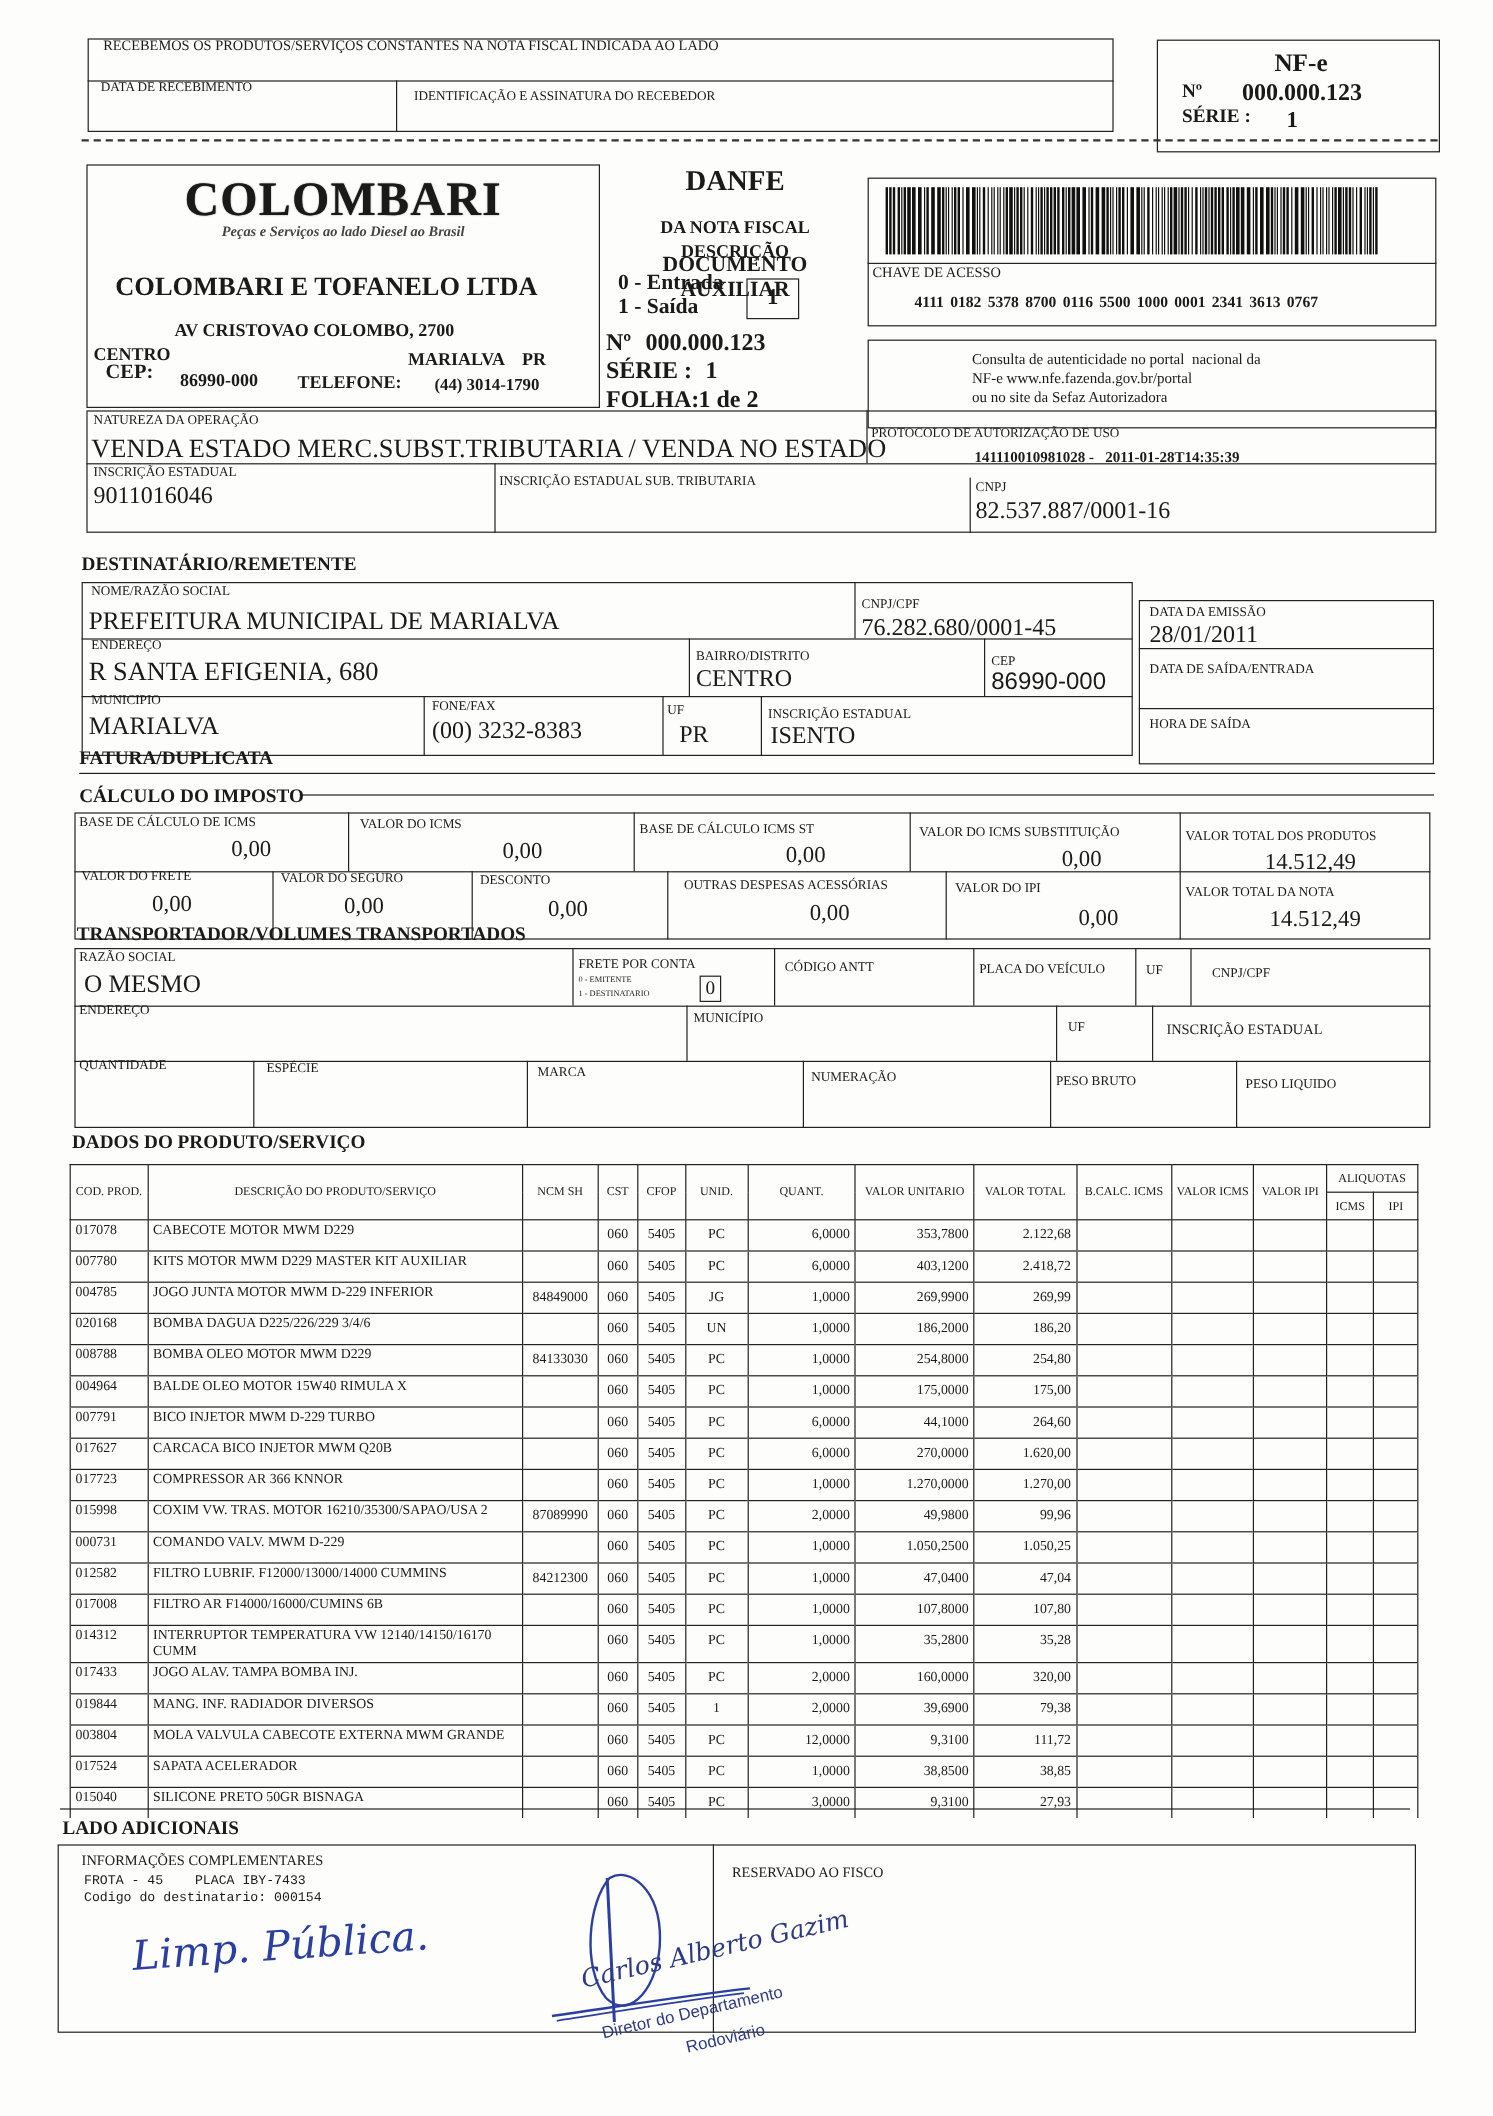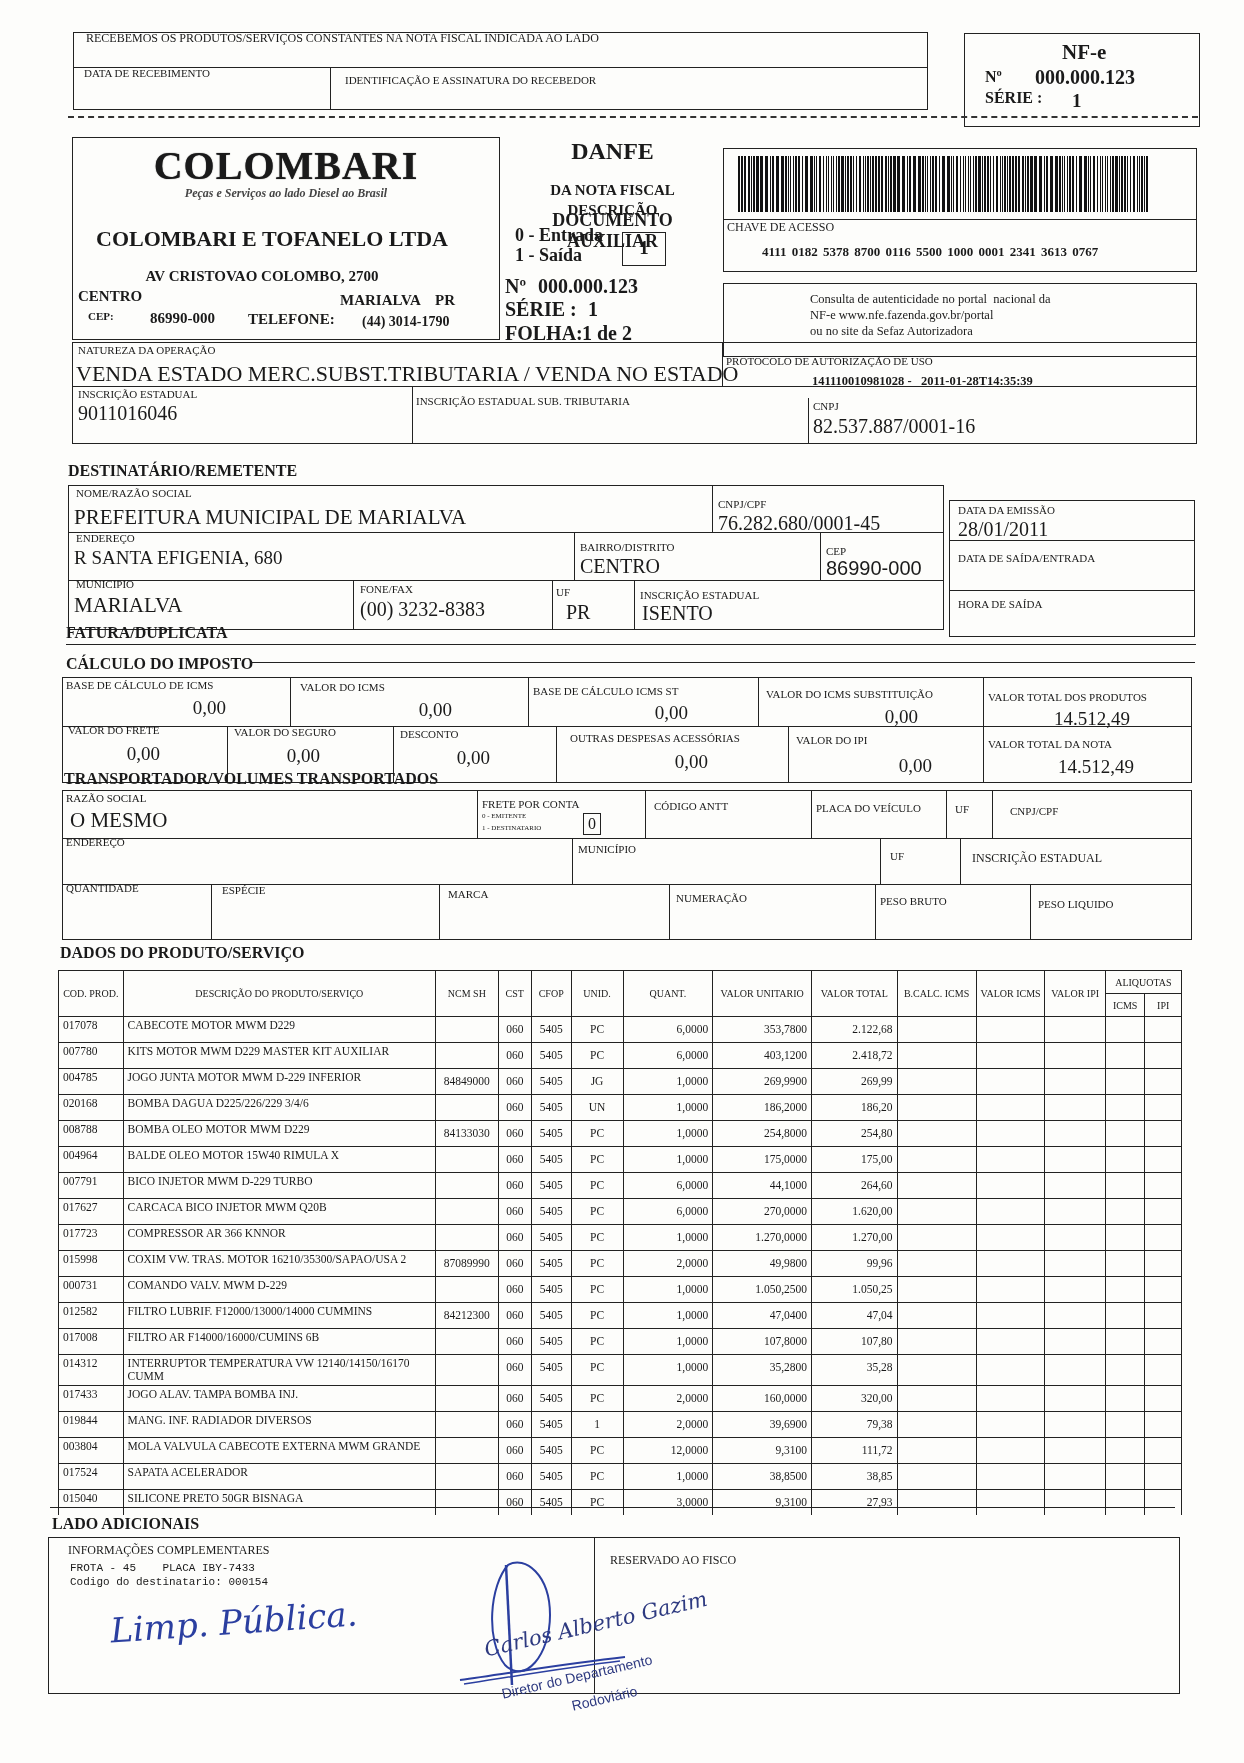--- a/index.html
+++ b/index.html
@@ -49,21 +49,21 @@
 
 <div class="dash" style="left:68px;top:116px;width:1130px;"></div>
 
 <div class="box" style="left:72px;top:137px;width:428px;height:203px;"></div>
 <div class="abs b c" style="left:72px;top:142px;width:428px;font-size:40px;letter-spacing:1px;text-shadow:0 0 1px #333;">COLOMBARI</div>
 <div class="abs c" style="left:72px;top:186px;width:428px;font-size:12px;font-style:italic;font-weight:bold;color:#444;">Peças e Serviços ao lado Diesel ao Brasil</div>
 <div class="abs b c" style="left:72px;top:226px;width:400px;font-size:22px;">COLOMBARI E TOFANELO LTDA</div>
 <div class="abs b c" style="left:72px;top:268px;width:380px;font-size:15px;">AV CRISTOVAO COLOMBO, 2700</div>
 <div class="abs b" style="left:78px;top:288px;font-size:15px;">CENTRO</div>
 <div class="abs b" style="left:340px;top:292px;font-size:15px;white-space:pre;">MARIALVA    PR</div>
-<div class="abs b" style="left:88px;top:310px;font-size:11px;">CEP:</div>
+<div class="abs b" style="left:88px;top:300px;font-size:17px;">CEP:</div>
 <div class="abs b" style="left:150px;top:310px;font-size:15px;">86990-000</div>
 <div class="abs b" style="left:248px;top:311px;font-size:15px;">TELEFONE:</div>
 <div class="abs b" style="left:362px;top:314px;font-size:14px;">(44) 3014-1790</div>
 
 <div class="abs b c" style="left:505px;top:138px;width:215px;font-size:24px;">DANFE</div>
 <div class="abs b c" style="left:505px;top:163px;width:215px;font-size:18px;margin-top:47px;">DOCUMENTO AUXILIAR</div>
 <div class="abs b c" style="left:505px;top:182px;width:215px;font-size:15px;">DA NOTA FISCAL</div>
 <div class="abs b c" style="left:505px;top:202px;width:215px;font-size:15px;">DESCRIÇÃO</div>
 <div class="abs b" style="left:515px;top:225px;font-size:18px;">0 - Entrada</div>
 <div class="abs b" style="left:515px;top:245px;font-size:18px;">1 - Saída</div>
@@ -244,21 +244,21 @@
 <div class="vline" style="left:820px;top:532px;height:48px;"></div>
 <div class="vline" style="left:353px;top:580px;height:50px;"></div>
 <div class="vline" style="left:552px;top:580px;height:50px;"></div>
 <div class="vline" style="left:634px;top:580px;height:50px;"></div>
 
 <div class="lbl" style="left:76px;top:487px;">NOME/RAZÃO SOCIAL</div>
 <div class="val" style="left:74px;top:505px;font-size:21px;">PREFEITURA MUNICIPAL DE MARIALVA</div>
 <div class="lbl" style="left:718px;top:498px;">CNPJ/CPF</div>
 <div class="val" style="left:718px;top:512px;font-size:20px;">76.282.680/0001-45</div>
 <div class="lbl" style="left:76px;top:532px;">ENDEREÇO</div>
-<div class="val" style="left:74px;top:547px;font-size:19px;text-align:right;">R SANTA EFIGENIA, 680</div>
+<div class="val" style="left:74px;top:547px;font-size:22px;text-align:right;">R SANTA EFIGENIA, 680</div>
 <div class="lbl" style="left:580px;top:541px;">BAIRRO/DISTRITO</div>
 <div class="val" style="left:580px;top:555px;font-size:20px;">CENTRO</div>
 <div class="lbl" style="left:826px;top:545px;">CEP</div>
 <div class="val" style="left:826px;top:557px;font-size:20px;font-family:'Liberation Sans',sans-serif;">86990-000</div>
 <div class="lbl" style="left:76px;top:578px;">MUNICIPIO</div>
 <div class="val" style="left:74px;top:593px;font-size:21px;">MARIALVA</div>
 <div class="lbl" style="left:360px;top:583px;">FONE/FAX</div>
 <div class="val" style="left:360px;top:598px;font-size:20px;">(00) 3232-8383</div>
 <div class="lbl" style="left:556px;top:586px;">UF</div>
 <div class="val" style="left:566px;top:601px;font-size:20px;">PR</div>

